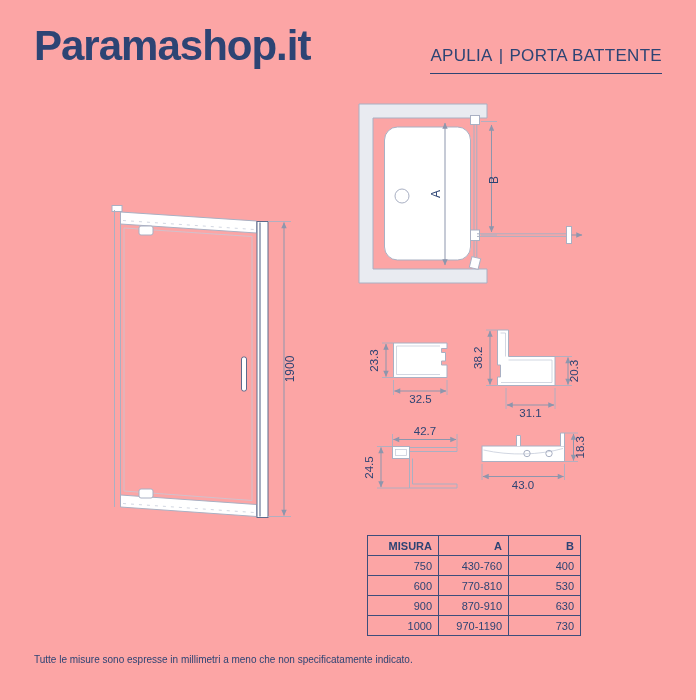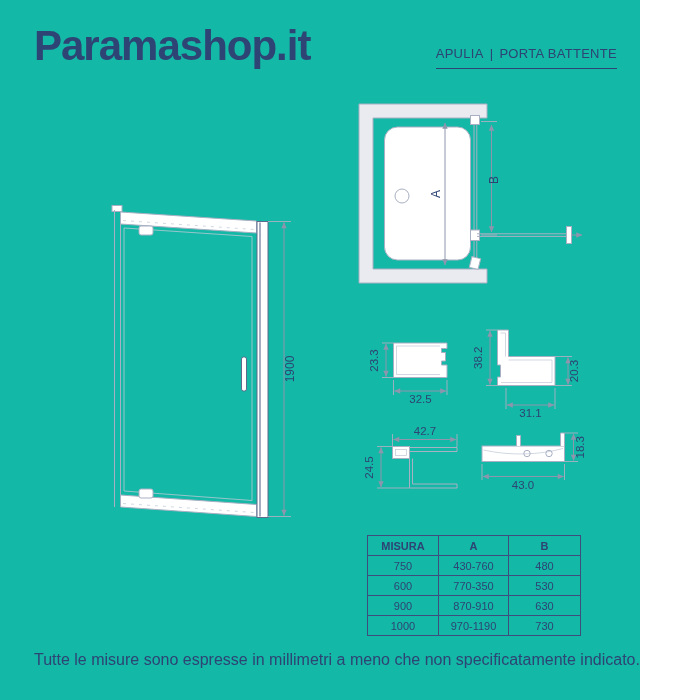--- a/index.html
+++ b/index.html
@@ -1,27 +1,27 @@
 <!DOCTYPE html>
 <html><head>
 <meta charset="utf-8">
 <style>
   html,body { margin:0; padding:0; background:#fff; }
   .page {
-    position:relative; width:640px; height:700px; background:#14b8a6;
+    position:relative; width:696px; height:700px; background:#fca5a5;
     font-family:"Liberation Sans", sans-serif; overflow:hidden;
   }
   .logo {
     position:absolute; left:34px; top:22px;
     font-size:42px; font-weight:bold; letter-spacing:-1px;
     color:#2d4474;
   }
   .product-title {
-    position:absolute; top:46px; right:23px;
-    color:#2d4474; font-size:13px; letter-spacing:.3px;
+    position:absolute; top:46px; right:34px;
+    color:#2d4474; font-size:17px; letter-spacing:.3px;
     border-bottom:1.5px solid #2d4474; padding-bottom:7px;
     white-space:nowrap;
   }
   .product-title .sep { margin:0 6px; font-weight:400; }
   .drawing-layer { position:absolute; left:0; top:0; }
   svg text { font-family:"Liberation Sans", sans-serif; fill:#2d4474; }
   .dimtxt  { font-size:11.5px; }
   .dimtxt-lg { font-size:12px; }
   .ln  { stroke:#a9b0c3; fill:none; stroke-width:1; }
   .lnw { stroke:#a9b0c3; fill:#ffffff; stroke-width:1; }
@@ -31,27 +31,27 @@
   .dim { stroke:#8d96ad; stroke-width:1; fill:none;
          marker-start:url(#arw); marker-end:url(#arw); }
   .dime { stroke:#8d96ad; stroke-width:1; fill:none; marker-end:url(#arw); }
   .ext { stroke:#a9b0c3; stroke-width:.9; fill:none; }
   .size-table {
     position:absolute; left:367px; top:535px;
     border-collapse:collapse; color:#2d4474; font-size:11px;
   }
   .size-table th, .size-table td {
     border:1px solid #3d4e7c; padding:2px 6px; height:15px;
-    text-align:center; font-weight:normal;
+    text-align:right; font-weight:normal;
   }
   .size-table th { font-weight:bold; }
   .c1 { width:58px; } .c2 { width:57px; } .c3 { width:59px; }
   .notes {
     position:absolute; left:34px; top:652px;
-    color:#2d4474; font-size:16px; line-height:16px;text-align:center;
+    color:#2d4474; font-size:10px; line-height:16px;text-align:center;
   }
 </style>
 </head>
 <body>
 
 <div class="page">
 
   <div class="logo">Paramashop.it</div>
 
   <div class="product-title">
@@ -197,25 +197,25 @@
       <tr>
         <th class="c1">MISURA</th>
         <th class="c2">A</th>
         <th class="c3">B</th>
       </tr>
     </thead>
     <tbody>
       <tr>
         <td>750</td>
         <td>430-760</td>
-        <td>480</td>
+        <td>400</td>
       </tr>
       <tr>
         <td>600</td>
-        <td>770-350</td>
+        <td>770-810</td>
         <td>530</td>
       </tr>
       <tr>
         <td>900</td>
         <td>870-910</td>
         <td>630</td>
       </tr>
       <tr>
         <td>1000</td>
         <td>970-1190</td>

